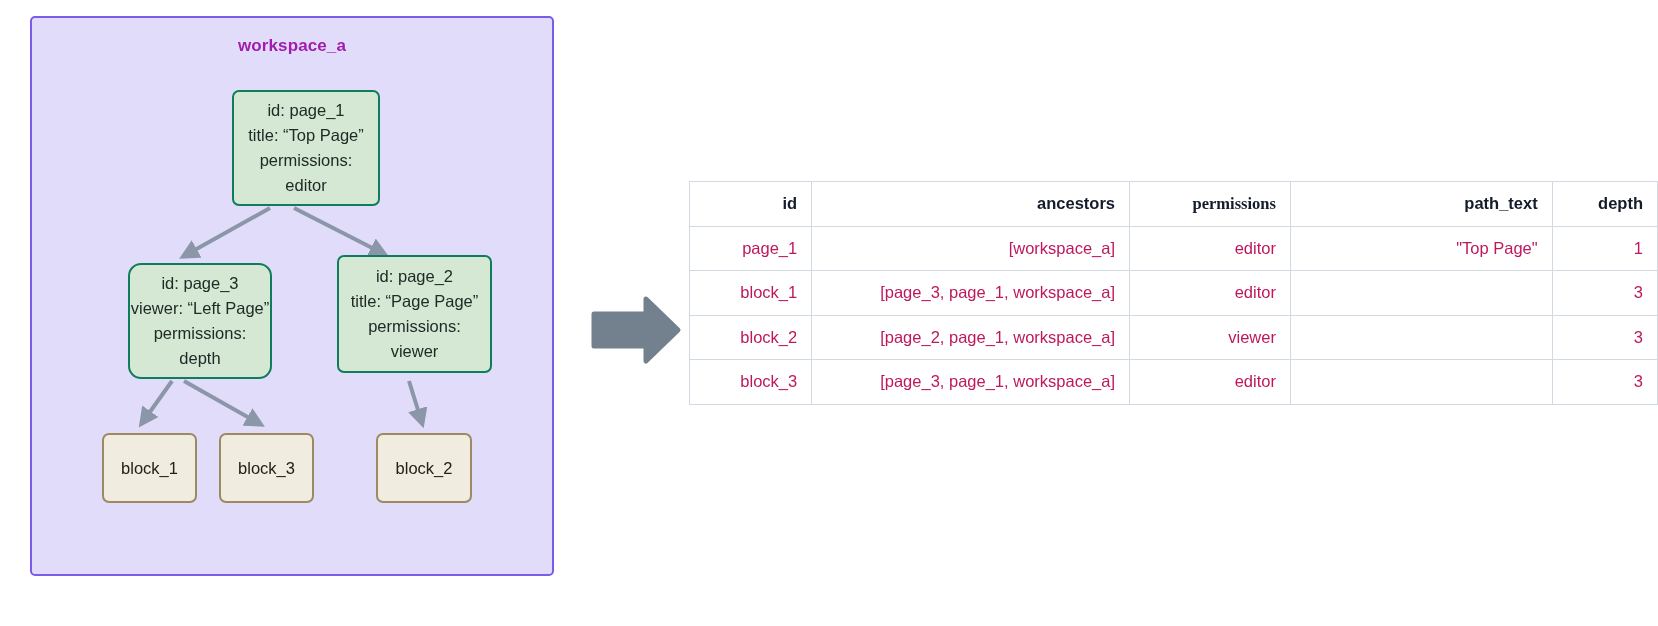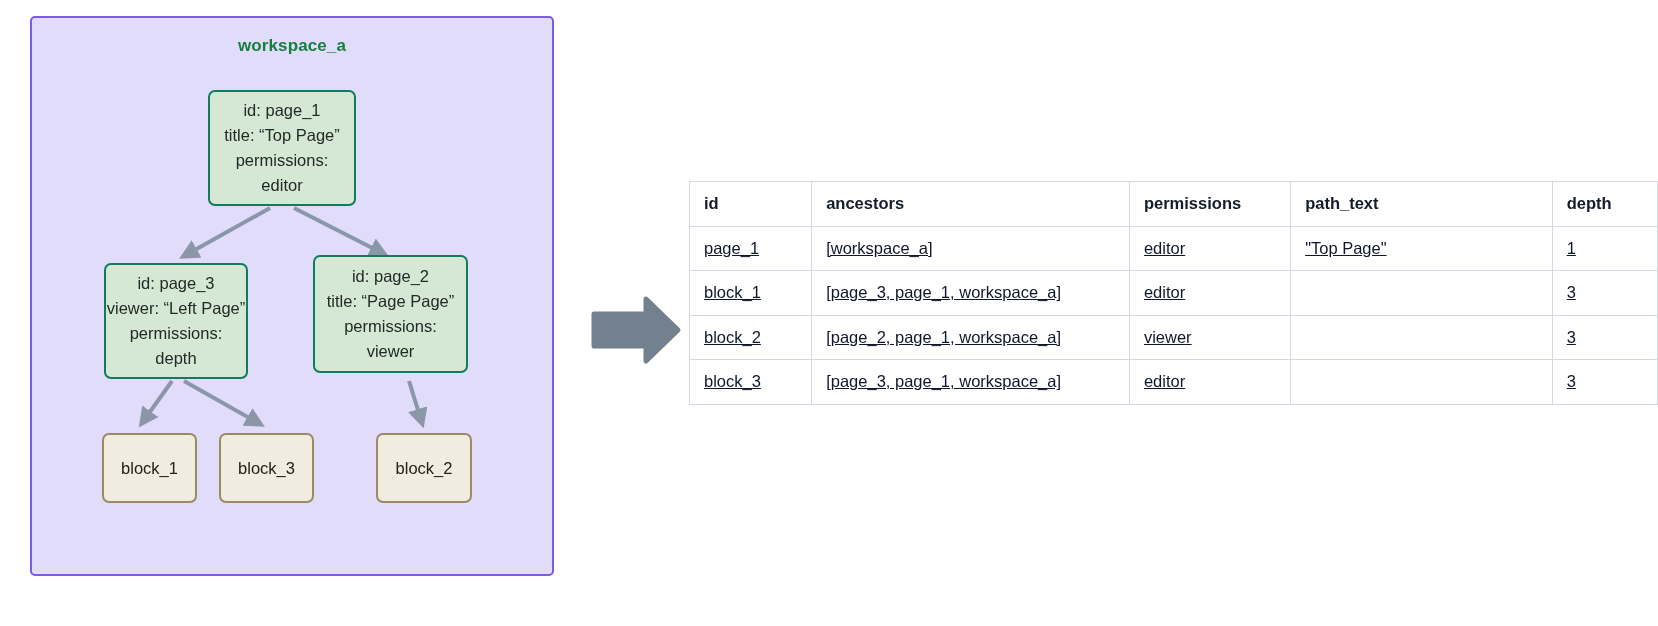--- a/index.html
+++ b/index.html
@@ -28,21 +28,21 @@
     box-sizing: border-box;
   }
   #workspace-title {
     position: absolute;
     left: 0;
     top: 18px;
     width: 100%;
     text-align: center;
     font-size: 17px;
     font-weight: bold;
-    color: #15803d;
+    color: #a21caf;
     letter-spacing: 0.1px;
   }
 
   
   .node {
     position: absolute;
     box-sizing: border-box;
     display: flex;
     flex-direction: column;
     align-items: center;
@@ -50,32 +50,33 @@
     text-align: center;
     z-index: 3;
   }
   .node-page {
     background: #d5e8d4;
     border: 2px solid #107c5e;
     border-radius: 7px;
     color: #202b26;
     font-size: 16.5px;
     line-height: 1.52;
+    margin-left: 24px;
   }
   .node-block {
     background: #f0ece0;
     border: 2px solid #9c8a63;
     border-radius: 7px;
     color: #24201a;
     font-size: 16.5px;
   }
   .node-line { display: block; white-space: nowrap; }
 
   #node-page1 { left: 176px; top: 72px;  width: 148px; height: 116px; }
-  #node-page3 { left: 72px;  top: 245px; width: 144px; height: 116px; }
+  #node-page3 { left: 72px;  top: 245px; width: 144px; height: 116px; border-radius: 13px; }
   #node-page2 { left: 281px; top: 237px; width: 155px; height: 118px; }
   #node-block1 { left: 70px;  top: 415px; width: 95px;  height: 70px; }
   #node-block3 { left: 187px; top: 415px; width: 95px;  height: 70px; }
   #node-block2 { left: 344px; top: 415px; width: 96px;  height: 70px; }
 
   
   #tree-connectors {
     position: absolute;
     left: 0; top: 0;
     width: 524px;
@@ -102,35 +103,35 @@
   }
   table.result-table {
     border-collapse: collapse;
     background: #ffffff;
     font-size: 16.5px;
     color: #1f2733;
   }
   table.result-table th,
   table.result-table td {
     border: 1px solid #d2d9e3;
-    text-align: left;
+    text-align: right;
     padding: 0 14px;
     height: 43.5px;
     white-space: nowrap;
     vertical-align: middle;
   }
   table.result-table th {
     font-weight: bold;
     color: #141c2b;
   }
-  table.result-table td { color: #0f172a; text-decoration: underline; }
+  table.result-table td { color: #be185d; }
 
   .col-id        { width: 94px; }
   .col-ancestors { width: 290px; }
-  .col-perm      { width: 133px; }
+  .col-perm      { width: 133px; font-family: Liberation Serif, serif; }
   .col-path      { width: 236px; }
   .col-depth     { width: 77px; }
 </style>
 </head>
 <body>
 
 <div id="workspace-container">
 
   <div id="workspace-title">workspace_a</div>
 

